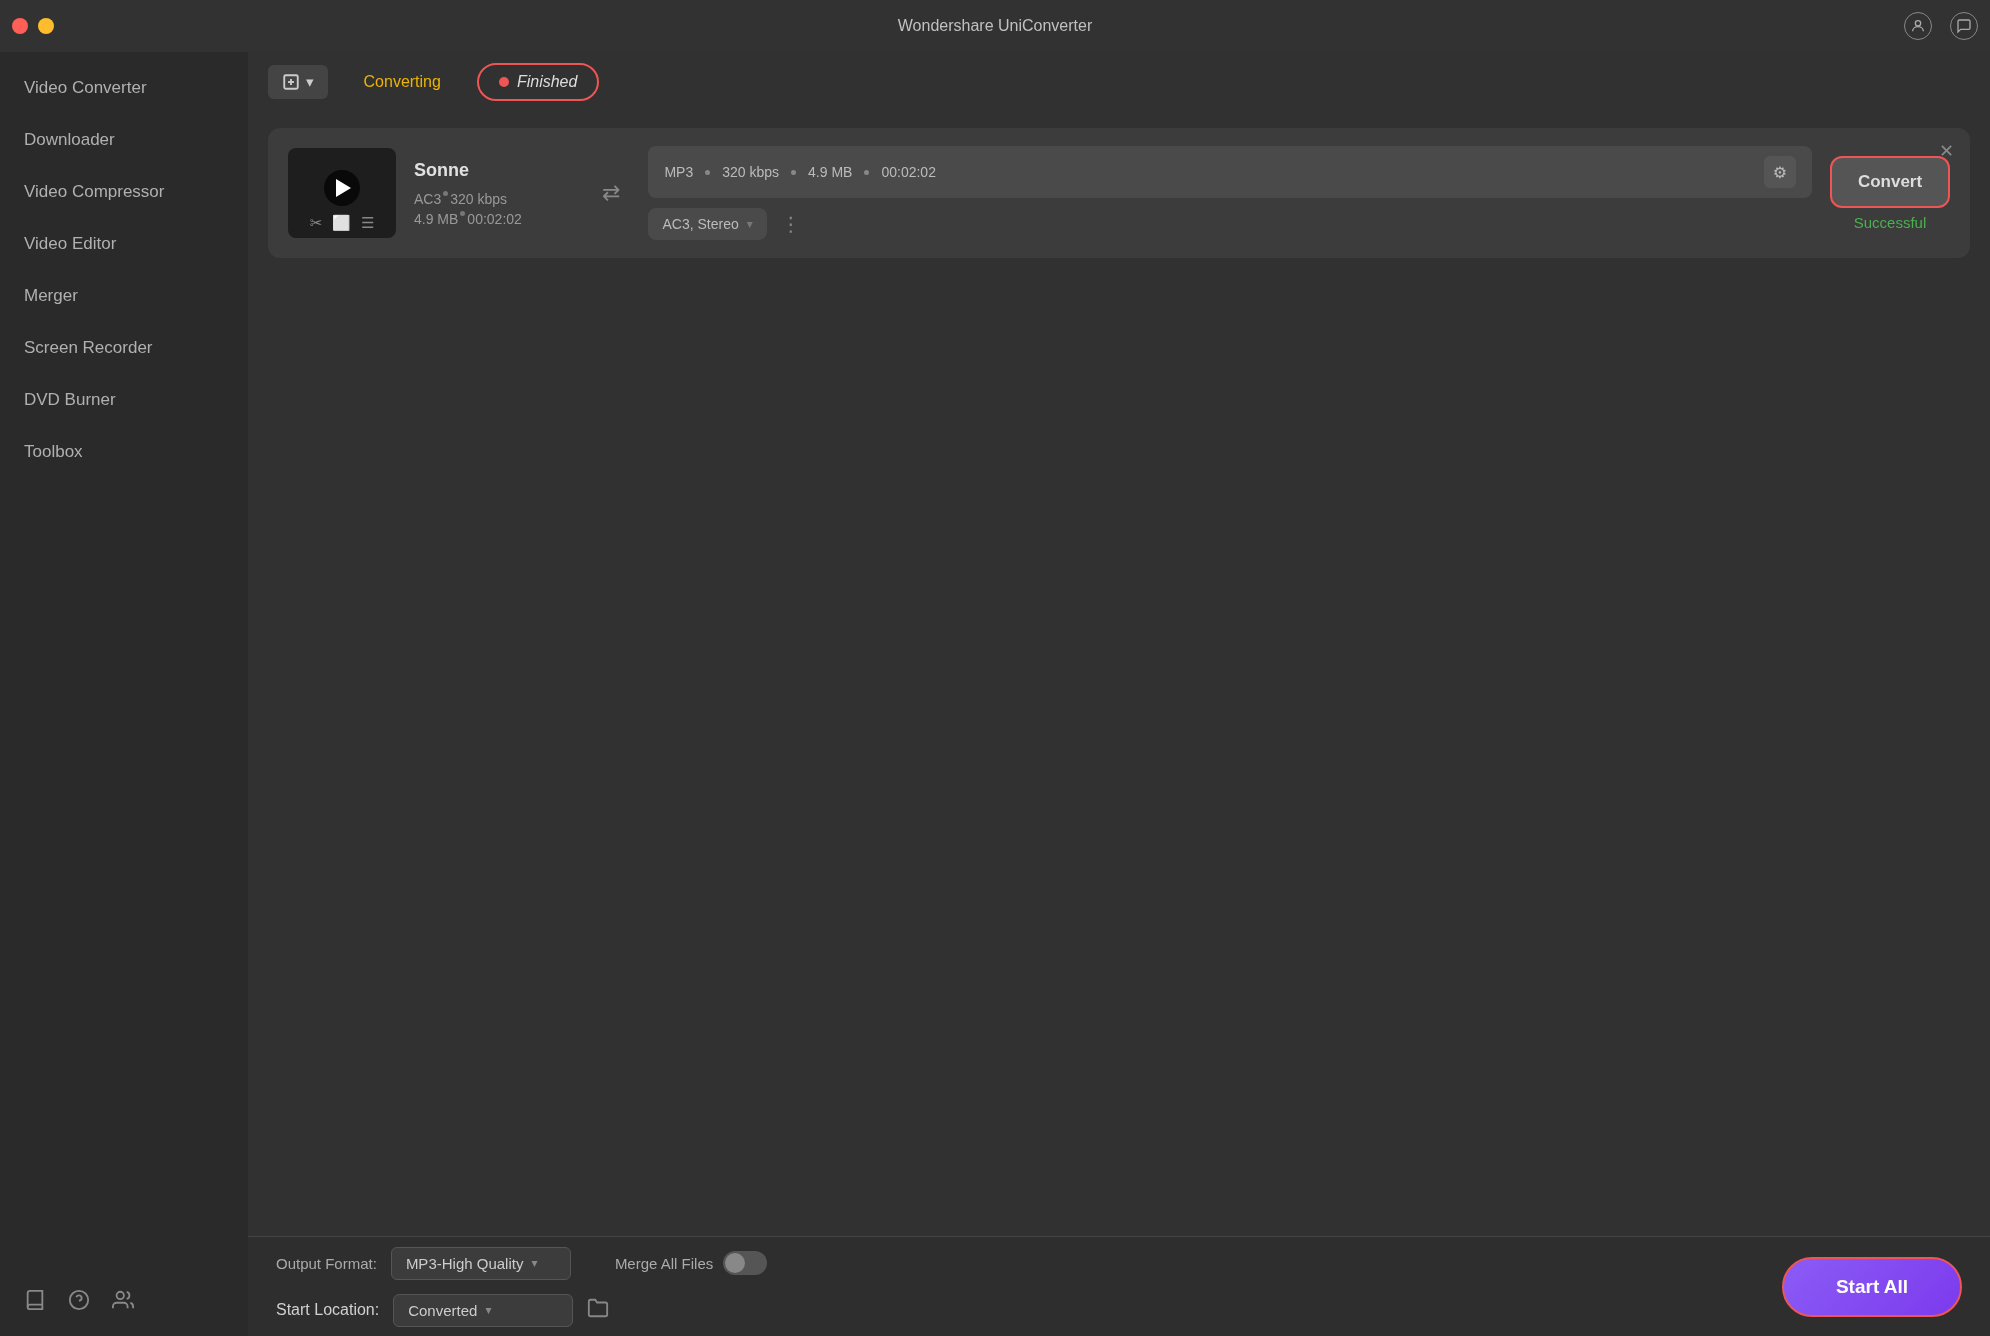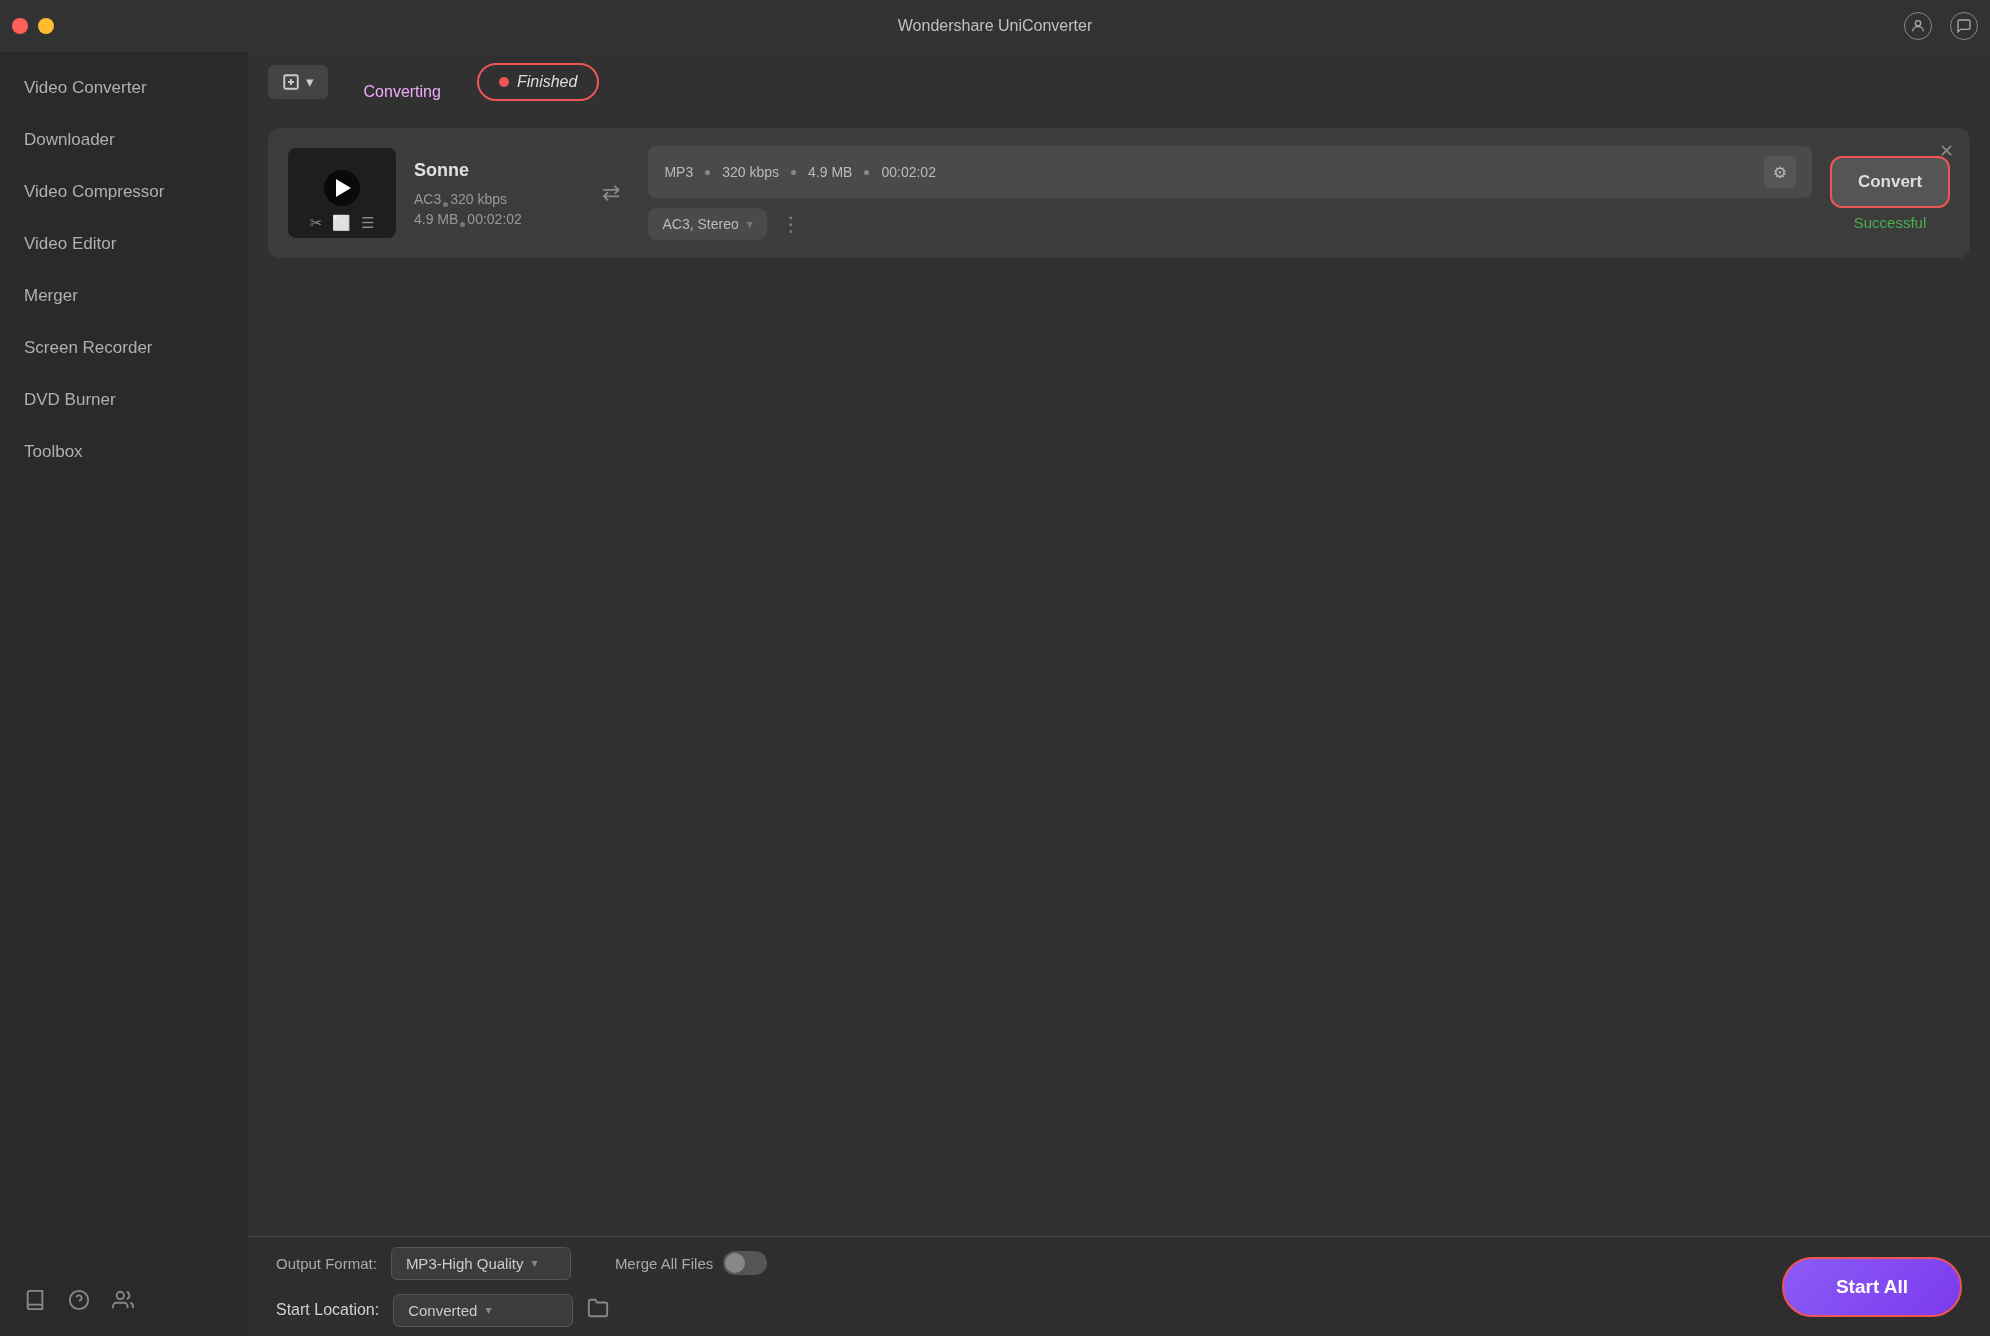--- a/index.html
+++ b/index.html
@@ -144,23 +144,22 @@
       display: flex;
       align-items: center;
       height: 38px;
       border-radius: 20px;
       cursor: pointer;
       font-size: 16px;
       font-weight: 500;
     }
     .tab-pill.converting {
       padding: 0 20px;
-      color: #f0abfc;
+      color: #eab308;
       background: transparent;
-      align-items: flex-end;
     }
     .tab-pill.finished {
       padding: 0 20px;
       background: transparent;
       color: #ddd;
       border: 2px solid #e55;
       border-radius: 20px;
       display: flex;
       align-items: center;
       gap: 8px;
@@ -247,21 +246,21 @@
       margin-bottom: 10px;
     }
     .file-meta {
       display: flex;
       flex-direction: column;
       gap: 4px;
     }
     .file-meta-row {
       display: flex;
       gap: 2px;
-      align-items: flex-end;
+      align-items: flex-start;
       font-size: 14px;
       color: #999;
     }
     .meta-dot {
       width: 5px;
       height: 5px;
       border-radius: 50%;
       background: #777;
       flex-shrink: 0;
     }

